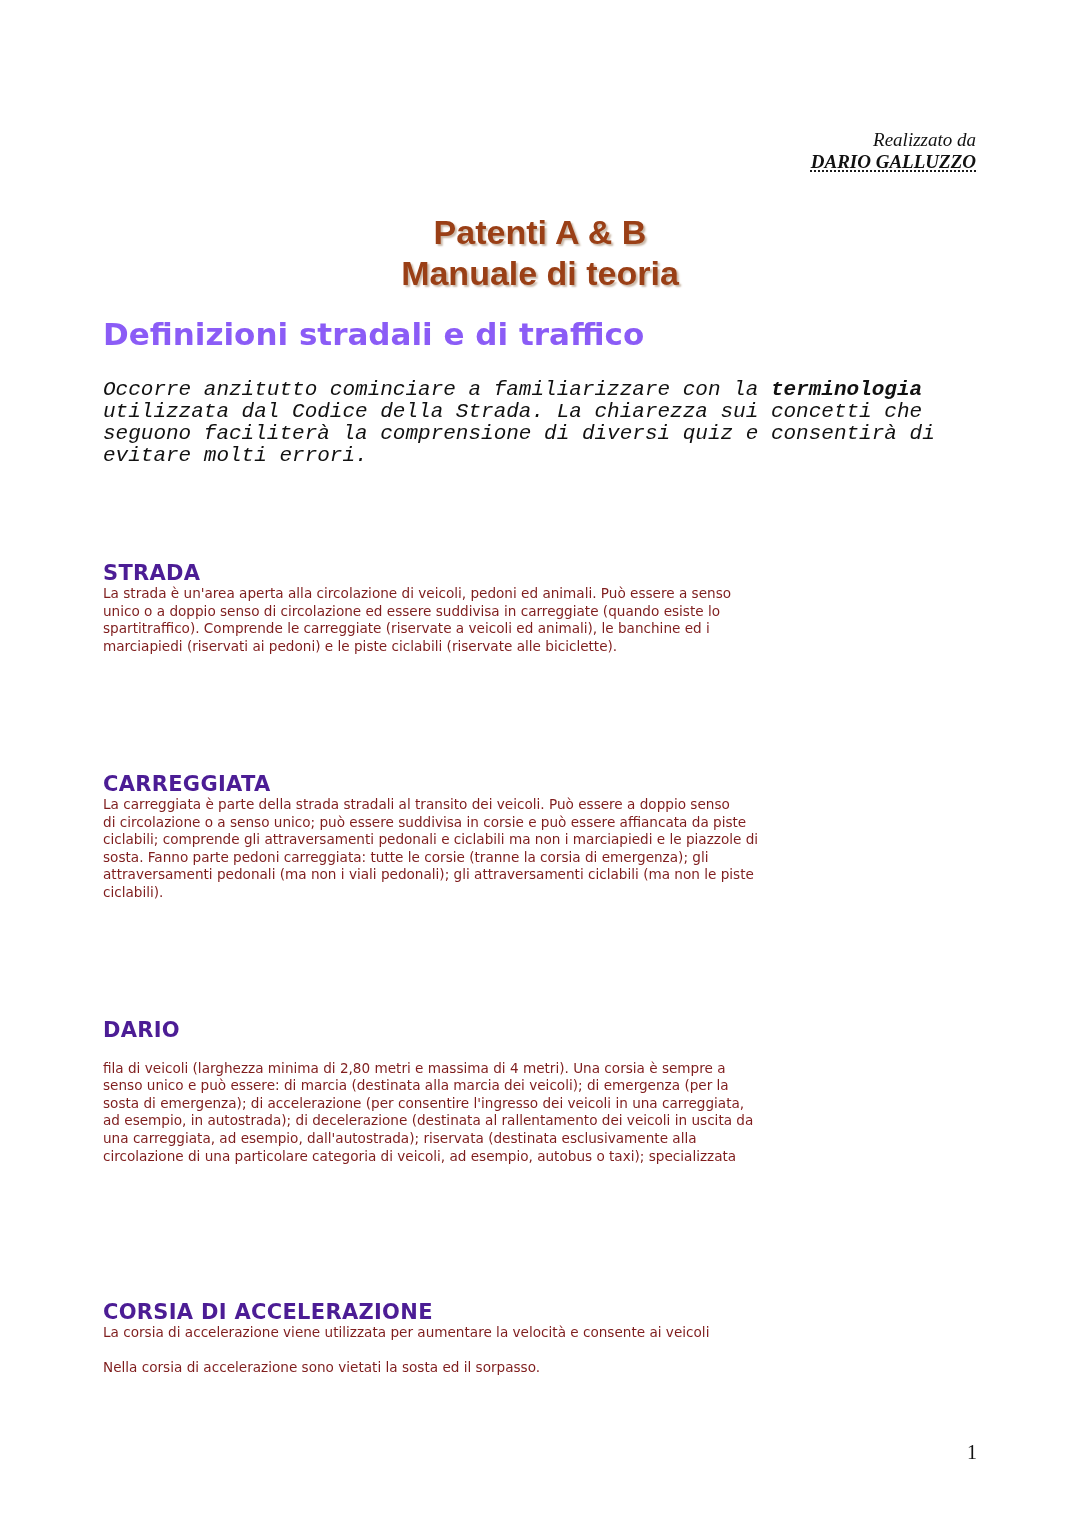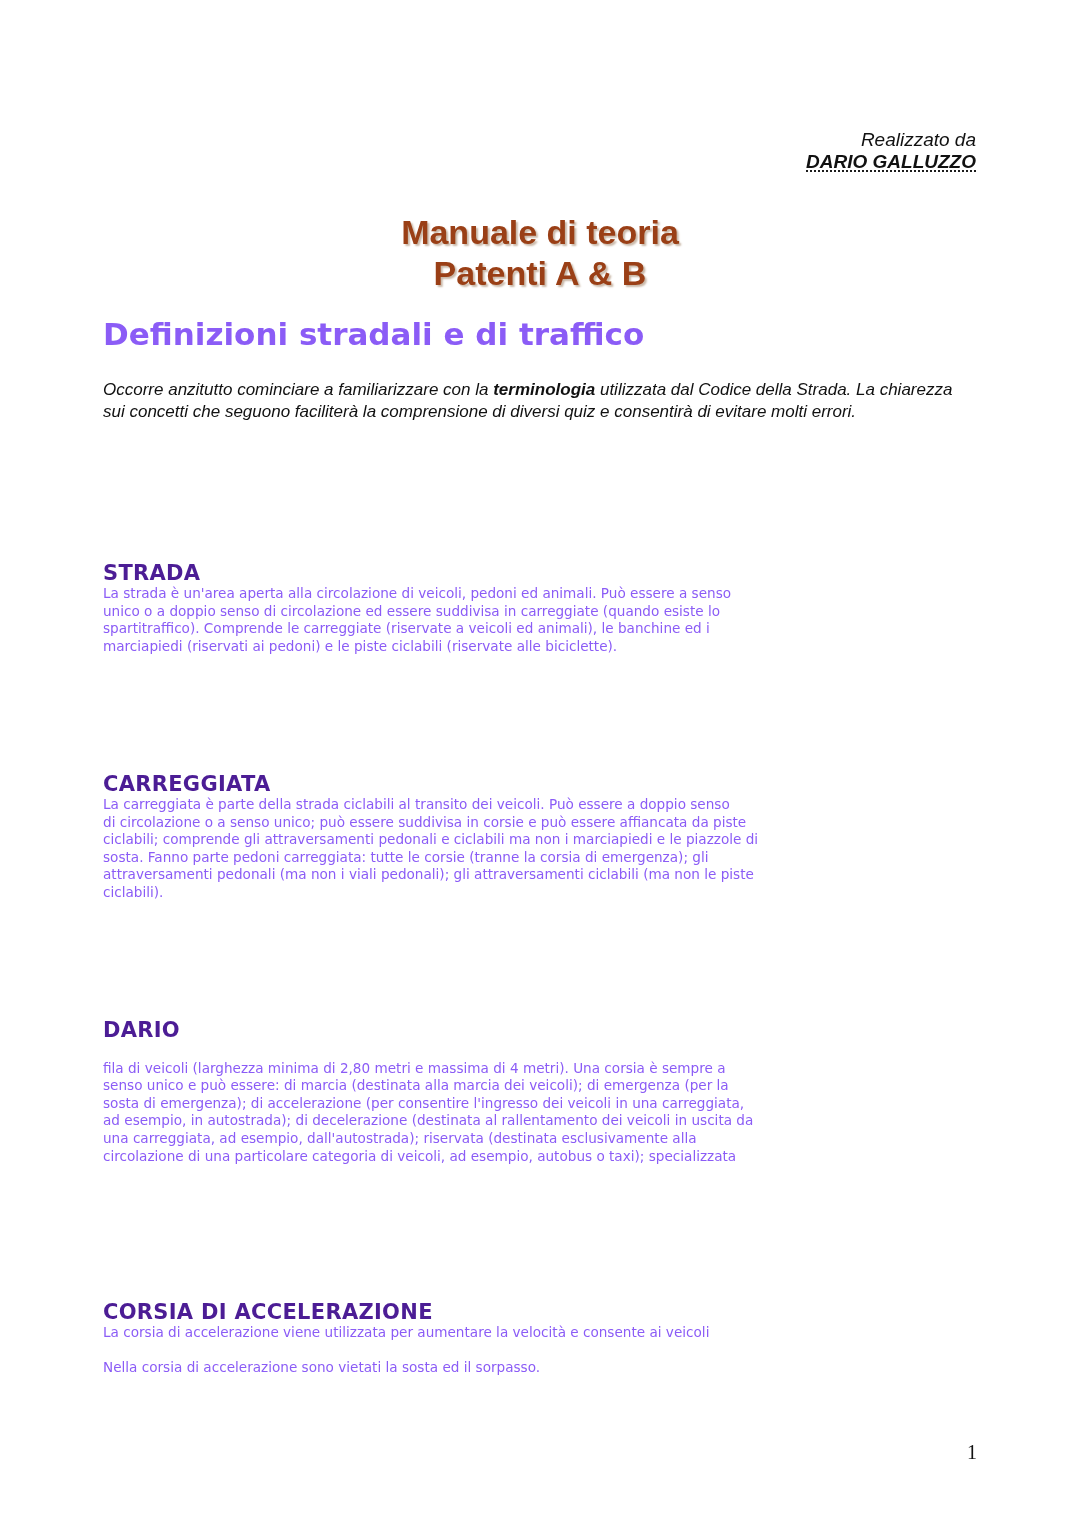--- a/index.html
+++ b/index.html
@@ -2,84 +2,84 @@
 <html><head>
   <meta charset="utf-8">
   <style>
     html, body { margin: 0; padding: 0; background: #ffffff; }
     body {
       width: 1080px; height: 1528px; position: relative; overflow: hidden;
       font-family: "DejaVu Sans", sans-serif; color: #111111;
     }
     .author {
       position: absolute; right: 104px; top: 129px; text-align: right;
-      font-family: Liberation Sans, sans-serif; font-style: italic; font-size: 19px; line-height: 22px;
+      font-family: Liberation Serif, serif; font-style: italic; font-size: 19px; line-height: 22px;
     }
     .author .name {
       font-weight: bold; text-decoration: underline dotted; text-underline-offset: 3px;
     }
     .main-title {
       position: absolute; left: 0; width: 1080px; top: 212px; text-align: center;
       font-family: "Liberation Sans", sans-serif; font-weight: bold; font-size: 34px; line-height: 41px;
       color: #9a3f16; text-shadow: 2px 2px 2px #c9b8a8;
     }
     .page-heading {
       position: absolute; left: 103px; top: 314px;
       font-family: "DejaVu Sans", sans-serif; font-weight: bold; font-size: 31px; line-height: 40px;
       color: #8b5cf6;
     }
     .intro {
       position: absolute; left: 103px; top: 379px; width: 870px;
-      font-family: Liberation Sans, sans-serif; font-style: italic; font-size: 17px; line-height: 22px;
+      font-family: Liberation Mono, monospace; font-style: italic; font-size: 21px; line-height: 22px;
     }
     .intro b { font-style: italic; }
     .section { position: absolute; left: 103px; width: 710px; }
     .section h2 {
       margin: 0; font-family: "DejaVu Sans", sans-serif; font-weight: bold; font-size: 21px; line-height: 24px;
       letter-spacing: 0.3px; color: #4c1d95;
     }
     .section p {
-      margin: 0; font-family: "DejaVu Sans", sans-serif; font-size: 13.6px; line-height: 17.6px; color: #8b5cf6;
+      margin: 0; font-family: "DejaVu Sans", sans-serif; font-size: 13.6px; line-height: 17.6px; color: #7f1d1d;
     }
     .page-number {
       position: absolute; right: 103px; top: 1440px;
       font-family: "Liberation Serif", serif; font-size: 20px; line-height: 24px; color: #111;
     }
   </style>
 </head>
 <body>
 
 <div class="author">
   <div>Realizzato da</div>
   <div class="name">DARIO GALLUZZO</div>
 </div>
 
 <div class="main-title">
+  <div>Patenti A &amp; B</div>
   <div>Manuale di teoria</div>
-  <div>Patenti A &amp; B</div>
 </div>
 
 <div class="page-heading">Definizioni stradali e di traffico</div>
 
 <div class="intro"><span> Occorre anzitutto cominciare a familiarizzare con la </span><b>terminologia</b><span> utilizzata dal Codice della Strada. La chiarezza sui concetti che seguono faciliterà la comprensione di diversi quiz e consentirà di evitare molti errori.</span></div>
 
 <div class="section" style="top:561px;">
   <h2>STRADA</h2>
   <p>
     <span>La strada è un'area aperta alla circolazione di veicoli, pedoni ed animali. Può essere a senso</span><br>
     <span>unico o a doppio senso di circolazione ed essere suddivisa in carreggiate (quando esiste lo</span><br>
     <span>spartitraffico). Comprende le carreggiate (riservate a veicoli ed animali), le banchine ed i</span><br>
     <span>marciapiedi (riservati ai pedoni) e le piste ciclabili (riservate alle biciclette).</span>
   </p>
 </div>
 
 <div class="section" style="top:772px;">
   <h2>CARREGGIATA</h2>
   <p>
-    <span>La carreggiata è parte della strada ciclabili al transito dei veicoli. Può essere a doppio senso</span><br>
+    <span>La carreggiata è parte della strada stradali al transito dei veicoli. Può essere a doppio senso</span><br>
     <span>di circolazione o a senso unico; può essere suddivisa in corsie e può essere affiancata da piste</span><br>
     <span>ciclabili; comprende gli attraversamenti pedonali e ciclabili ma non i marciapiedi e le piazzole di</span><br>
     <span>sosta. Fanno parte pedoni carreggiata: tutte le corsie (tranne la corsia di emergenza); gli</span><br>
     <span>attraversamenti pedonali (ma non i viali pedonali); gli attraversamenti ciclabili (ma non le piste</span><br>
     <span>ciclabili).</span>
   </p>
 </div>
 
 <div class="section" style="top:1018px;">
   <h2>DARIO</h2>

